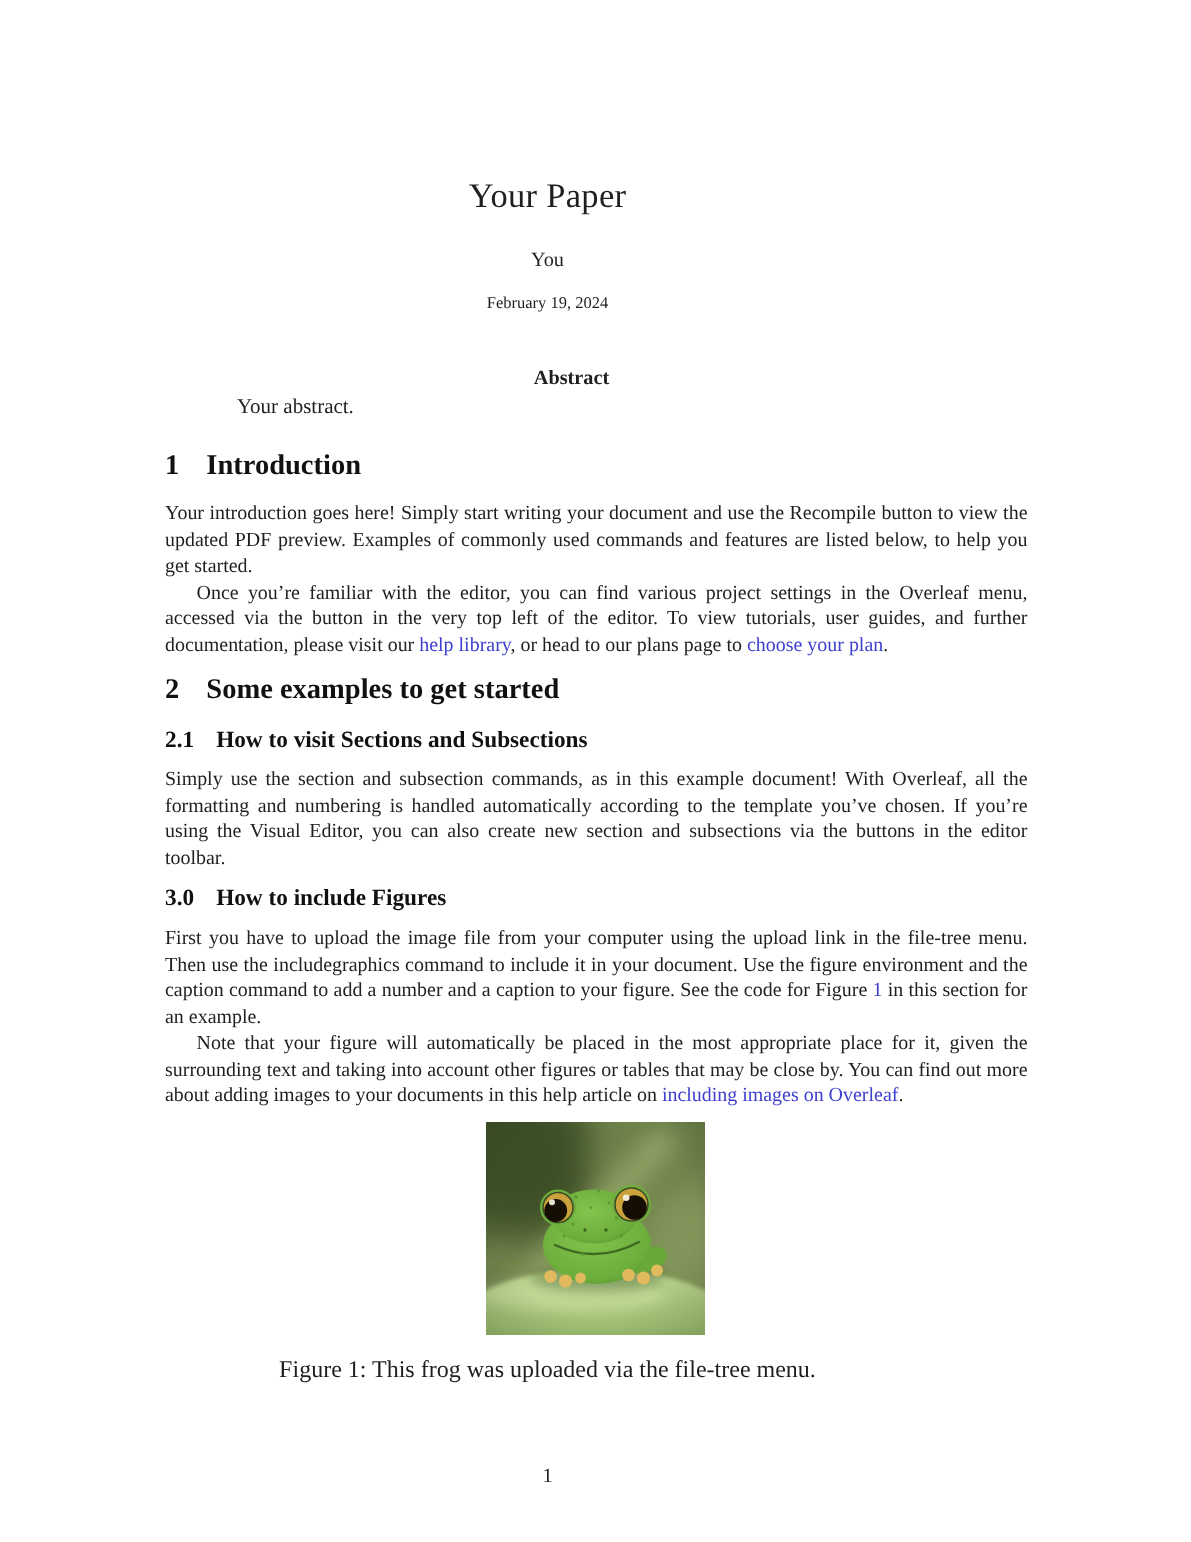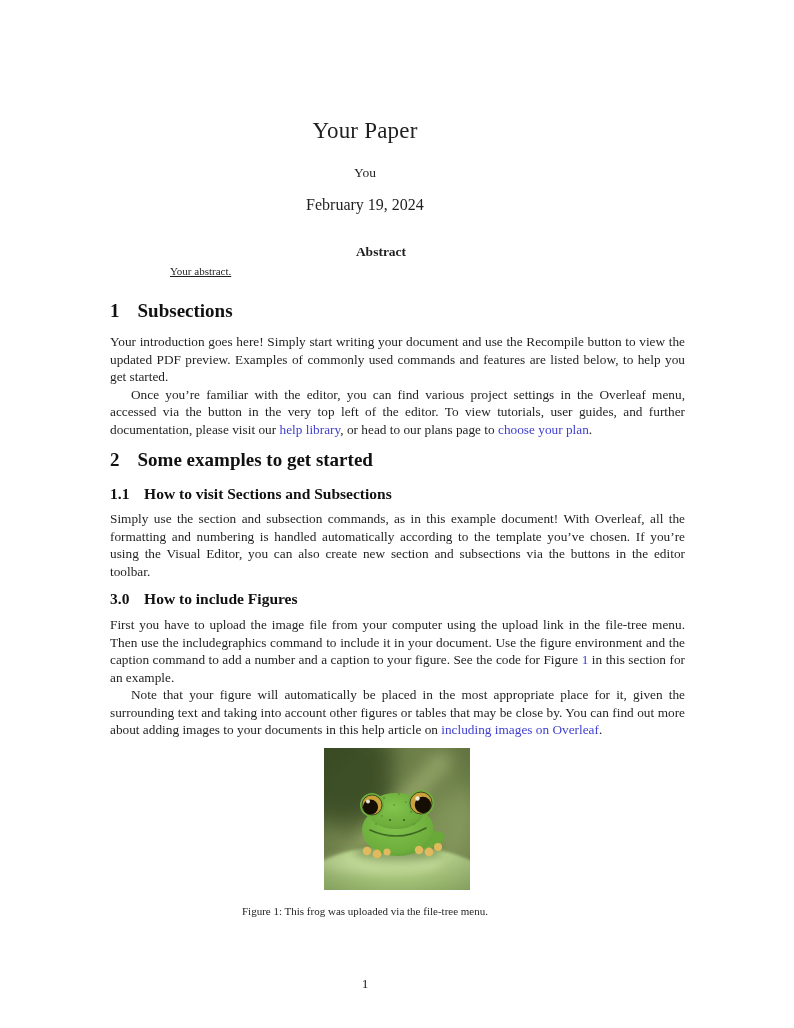--- a/index.html
+++ b/index.html
@@ -12,70 +12,70 @@
     color: var(--text);
     -webkit-font-smoothing: antialiased;
   }
   .page { position: absolute; inset: 0; }
   .abs { position: absolute; }
   .centered { left: 0; width: 730px; text-align: center; }
   .content { left: 110px; width: 575px; }
 
   .title { font-size: 23px; font-weight: 400; letter-spacing: 0.2px; }
   .author { font-size: 13.5px; }
-  .date { font-size: 16px; }
+  .date { font-size: 11px; }
   .abstract-heading { font-size: 13.5px; font-weight: 700; margin-left: 16px; }
   .abstract-body {
-    left: 150px; width: 519px;
-    font-size: 11px; line-height: 17.5px;
-    text-indent: 20px; text-align: justify; text-decoration: underline;
+    left: 138px; width: 519px;
+    font-size: 14px; line-height: 17.5px;
+    text-indent: 20px; text-align: justify;
   }
   .sec-heading { font-size: 19px; font-weight: 700; color: #111; }
   .sub-heading { font-size: 15.5px; font-weight: 700; color: #111; }
   .sec-num { display: inline-block; margin-right: 0.95em; }
   .sub-num { display: inline-block; margin-right: 0.95em; }
   .body-text { font-size: 13.3px; line-height: 17.5px; text-align: justify; }
   .para.indent { text-indent: 21px; }
   a.link { color: var(--link); text-decoration: none; cursor: pointer; }
 
   .figure-wrap { left: 324px; top: 748px; width: 146px; height: 142px; }
   .figure-wrap svg { display: block; width: 146px; height: 142px; }
-  .caption { font-size: 11px; }
+  .caption { font-size: 16px; }
   .page-number { font-size: 13.5px; }
 </style>
 </head>
 <body>
 
 <div class="page">
 
   <div class="abs centered title" style="top:118px">Your Paper</div>
 
   <div class="abs centered author" style="top:165px">You</div>
 
   <div class="abs centered date" style="top:196px">February 19, 2024</div>
 
   <div class="abs centered abstract-heading" style="top:244px">Abstract</div>
 
   <div class="abs abstract-body" style="top:263px">Your abstract.</div>
 
   <div class="abs content sec-heading" style="top:300px">
-    <span class="sec-num">1</span><span>Subsections</span>
+    <span class="sec-num">1</span><span>Introduction</span>
   </div>
 
   <div class="abs content body-text" style="top:333px">
     <p class="para"><span>Your introduction goes here! Simply start writing your document and use the Recompile button to view the updated PDF preview. Examples of commonly used commands and features are listed below, to help you get started.</span></p>
     <p class="para indent"><span>Once you’re familiar with the editor, you can find various project settings in the Overleaf menu, accessed via the button in the very top left of the editor. To view tutorials, user guides, and further documentation, please visit our </span><a class="link">help library</a><span>, or head to our plans page to </span><a class="link">choose your plan</a><span>.</span></p>
   </div>
 
   <div class="abs content sec-heading" style="top:449px">
     <span class="sec-num">2</span><span>Some examples to get started</span>
   </div>
 
   <div class="abs content sub-heading" style="top:485px">
-    <span class="sub-num">1.1</span><span>How to visit Sections and Subsections</span>
+    <span class="sub-num">2.1</span><span>How to visit Sections and Subsections</span>
   </div>
 
   <div class="abs content body-text" style="top:510px">
     <p class="para"><span>Simply use the section and subsection commands, as in this example document! With Overleaf, all the formatting and numbering is handled automatically according to the template you’ve chosen. If you’re using the Visual Editor, you can also create new section and subsections via the buttons in the editor toolbar.</span></p>
   </div>
 
   <div class="abs content sub-heading" style="top:590px">
     <span class="sub-num">3.0</span><span>How to include Figures</span>
   </div>
 

